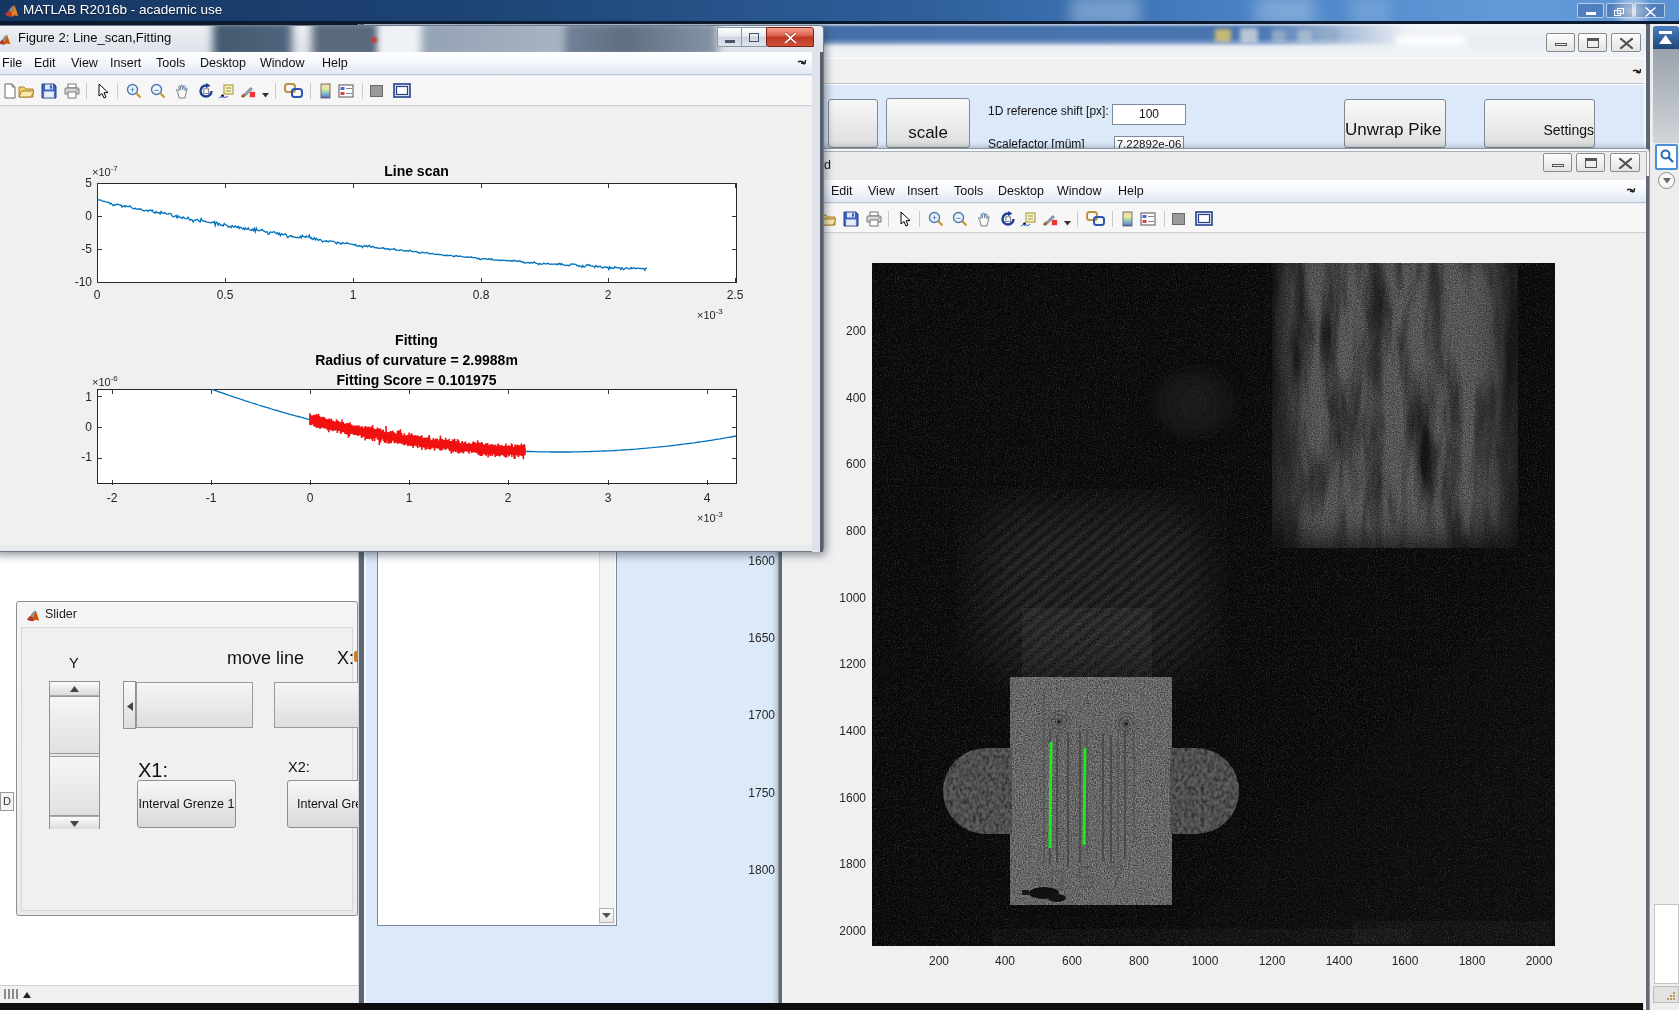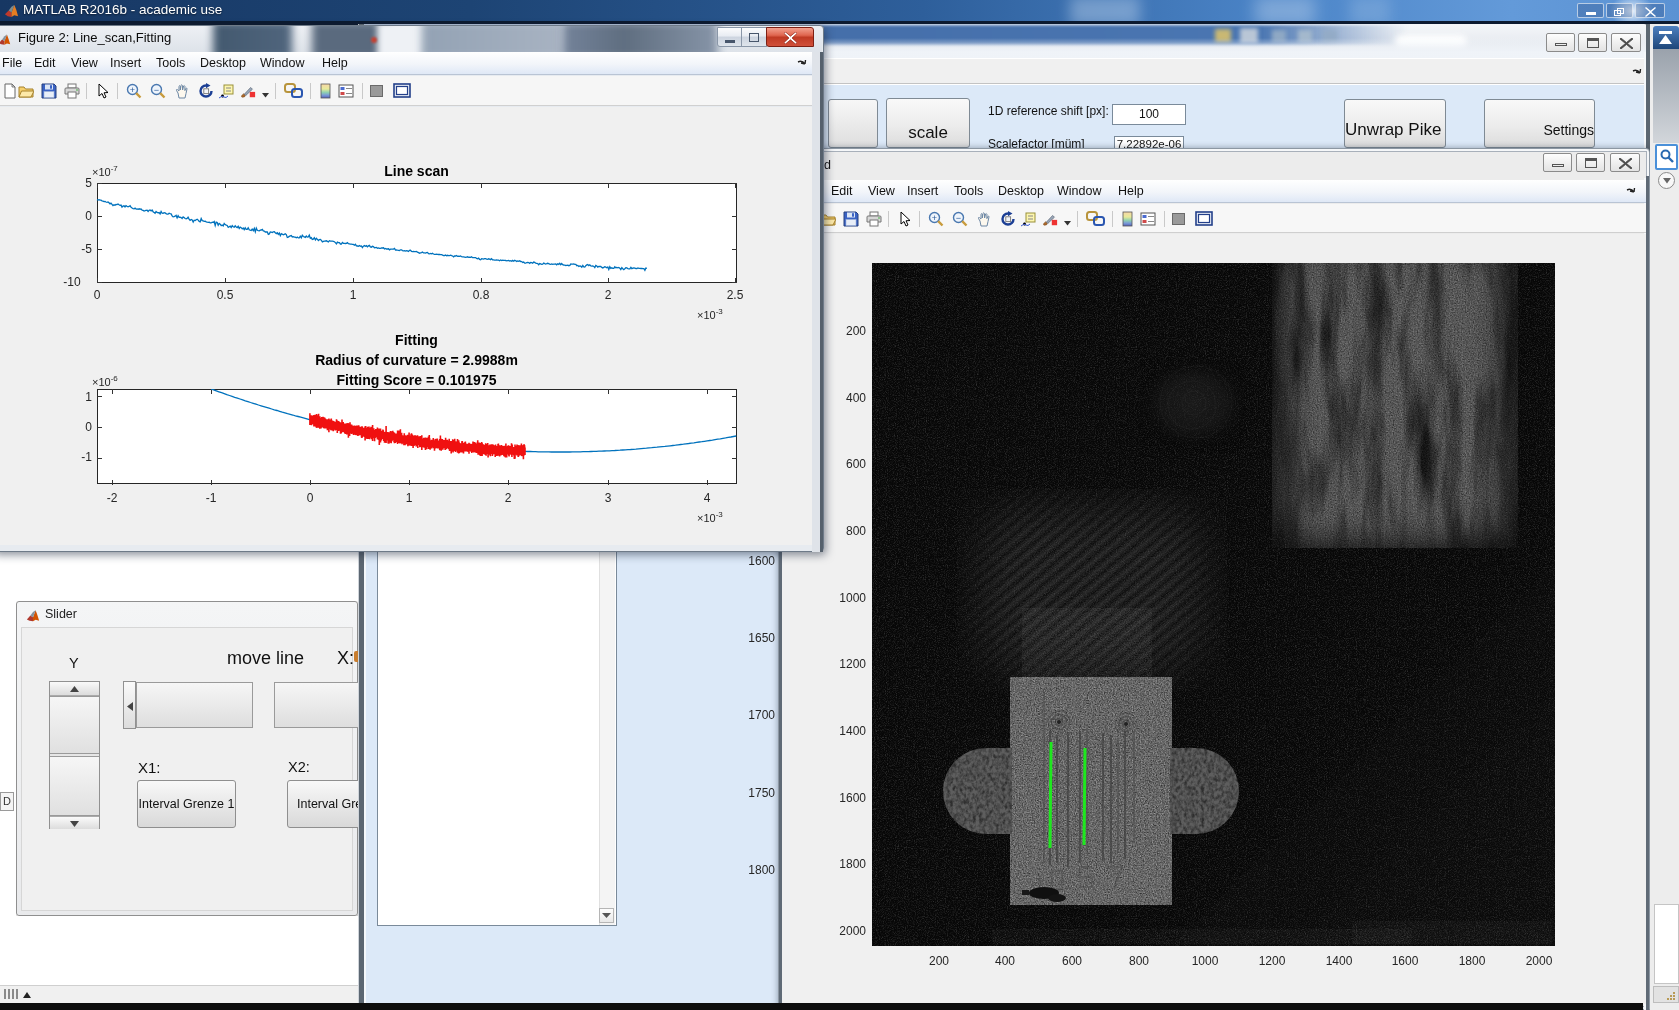--- a/index.html
+++ b/index.html
@@ -436,21 +436,21 @@
  <div class="abs" style="left:107px;top:80px;width:235px;height:48px">
    <div class="abs" style="left:0;top:0;width:13px;height:48px;background:linear-gradient(#fafafa,#dcdcdc);border:1px solid #919191">
         <svg class="abs" style="left:3px;top:20px" width="6" height="9">
           <polygon points="6,0 6,9 0,4.5" fill="#444"></polygon>
         </svg>
       </div>
    <div class="abs" style="left:13px;top:1px;width:117px;height:46px;background:linear-gradient(#f6f6f6,#dedede);border:1px solid #9a9a9a"></div>
    <div class="abs" style="left:130px;top:1px;width:21px;height:46px;background:#f0f0f0"></div>
    <div class="abs" style="left:151px;top:1px;width:95px;height:46px;background:linear-gradient(#f6f6f6,#dedede);border:1px solid #9a9a9a"></div>
  </div>
- <div class="abs" style="left:122px;top:158px;font-size:15px;color:#111">X1:</div>
+ <div class="abs" style="left:122px;top:158px;font-size:20px;color:#111">X1:</div>
  <div class="abs" style="left:272px;top:158px;font-size:14.5px;color:#111">X2:</div>
  <div class="abs" style="left:121px;top:179px;width:99px;height:48px;background:linear-gradient(#f8f8f8,#d9d9d9);border:1px solid #8f8f8f;border-radius:3px;font-size:12.5px;color:#111;text-align:center;line-height:46px">Interval Grenze 1</div>
  <div class="abs" style="left:271px;top:179px;width:99px;height:48px;background:linear-gradient(#f8f8f8,#d9d9d9);border:1px solid #8f8f8f;border-radius:3px;font-size:12.5px;color:#111;text-align:left;line-height:46px;white-space:nowrap;padding-left:9px">Interval Grenze 2</div>
 </div>
 
 <div class="abs" style="left:-8px;top:25px;width:832px;height:527px">
  <div class="abs" style="left:0;top:0;width:100%;height:100%;background:#e7ebf0;border:1px solid #6e7a88;border-radius:0 4px 4px 4px;box-shadow:2px 3px 8px rgba(30,40,60,.5)"></div>
 
  <div class="abs" style="left:2px;top:1px;width:828px;height:27px;border-radius:0 4px 0 0;background:linear-gradient(#edf0f4,#dde2e9);overflow:hidden">
    <div class="abs" style="left:219px;top:-5px;width:79px;height:38px;background:linear-gradient(90deg,#43596f,#50657d);filter:blur(4px)"></div>
@@ -613,21 +613,21 @@
 <div class="tick" style="left:732px;top:183px;width:5px;height:1px"></div>
 <div class="axlbl" style="left:52px;top:176px;width:40px;text-align:right">5</div>
 <div class="tick" style="left:97px;top:216px;width:5px;height:1px"></div>
 <div class="tick" style="left:732px;top:216px;width:5px;height:1px"></div>
 <div class="axlbl" style="left:52px;top:209px;width:40px;text-align:right">0</div>
 <div class="tick" style="left:97px;top:249px;width:5px;height:1px"></div>
 <div class="tick" style="left:732px;top:249px;width:5px;height:1px"></div>
 <div class="axlbl" style="left:52px;top:242px;width:40px;text-align:right">-5</div>
 <div class="tick" style="left:97px;top:282px;width:5px;height:1px"></div>
 <div class="tick" style="left:732px;top:282px;width:5px;height:1px"></div>
-<div class="axlbl" style="left:52px;top:275px;width:40px;text-align:center">-10</div>
+<div class="axlbl" style="left:52px;top:275px;width:40px;text-align:right">-10</div>
 <div class="axlbl" style="left:697px;top:307px;width:46px;font-size:11px">×10<sup style="font-size:8px">-3</sup></div>
 <svg class="abs" style="left:0;top:0" width="812" height="552" pointer-events="none">
     <polyline points="97.0,199.7 98.0,200.0 99.0,199.6 100.0,200.1 101.0,200.2 102.0,200.8 103.0,201.1 104.0,201.6 105.0,201.4 106.0,202.0 107.0,202.3 108.0,201.9 109.0,202.8 110.0,203.8 111.0,203.1 112.0,204.3 113.0,205.6 114.0,204.8 115.0,205.3 116.0,204.5 117.0,204.6 118.0,204.0 119.0,204.8 120.0,205.3 121.0,205.1 122.0,207.1 123.0,206.0 124.0,205.8 125.0,206.9 126.0,205.6 127.0,206.3 128.0,206.8 129.1,206.5 130.1,205.7 131.1,207.3 132.1,208.0 133.1,208.6 134.1,208.8 135.1,208.1 136.1,209.1 137.1,208.9 138.1,209.3 139.1,208.8 140.1,209.2 141.1,208.9 142.1,210.1 143.1,210.4 144.1,211.0 145.1,210.7 146.1,210.3 147.1,210.1 148.1,211.4 149.1,210.3 150.1,210.0 151.1,210.9 152.1,210.0 153.1,211.7 154.1,212.4 155.1,213.2 156.1,211.5 157.1,212.4 158.1,212.9 159.1,212.6 160.1,214.0 161.1,211.4 162.1,213.1 163.1,213.3 164.1,212.7 165.1,212.9 166.1,213.6 167.1,214.2 168.1,214.2 169.1,213.2 170.1,213.6 171.1,213.8 172.1,215.9 173.1,216.8 174.1,216.7 175.1,216.2 176.1,215.4 177.1,217.9 178.1,215.7 179.1,217.3 180.1,217.1 181.1,217.6 182.1,218.5 183.1,217.0 184.1,217.6 185.1,218.5 186.1,218.8 187.1,218.4 188.1,217.1 189.1,219.1 190.1,220.4 191.2,219.5 192.2,219.9 193.2,222.0 194.2,220.2 195.2,220.6 196.2,219.7 197.2,219.2 198.2,220.1 199.2,221.4 200.2,221.8 201.2,218.5 202.2,220.6 203.2,220.8 204.2,221.3 205.2,221.2 206.2,221.8 207.2,222.2 208.2,222.4 209.2,222.2 210.2,222.8 211.2,222.9 212.2,222.1 213.2,222.4 214.2,221.5 215.2,225.5 216.2,222.1 217.2,222.5 218.2,225.2 219.2,223.5 220.2,224.2 221.2,225.6 222.2,225.0 223.2,225.9 224.2,223.5 225.2,224.6 226.2,225.2 227.2,225.5 228.2,227.4 229.2,226.7 230.2,226.1 231.2,227.5 232.2,225.7 233.2,226.8 234.2,227.2 235.2,225.8 236.2,227.0 237.2,227.6 238.2,226.3 239.2,228.5 240.2,227.1 241.2,227.7 242.2,228.9 243.2,228.0 244.2,229.6 245.2,227.8 246.2,229.3 247.2,229.4 248.2,227.8 249.2,229.8 250.2,230.2 251.2,230.5 252.2,229.1 253.3,230.6 254.3,228.4 255.3,231.8 256.3,228.2 257.3,230.3 258.3,230.6 259.3,230.8 260.3,230.1 261.3,230.0 262.3,229.4 263.3,230.9 264.3,231.0 265.3,232.0 266.3,232.0 267.3,232.0 268.3,234.3 269.3,233.9 270.3,232.0 271.3,232.2 272.3,232.5 273.3,231.8 274.3,231.7 275.3,232.8 276.3,233.6 277.3,232.8 278.3,234.4 279.3,233.1 280.3,235.6 281.3,233.6 282.3,234.2 283.3,234.7 284.3,234.4 285.3,233.8 286.3,234.6 287.3,237.4 288.3,237.1 289.3,236.4 290.3,235.9 291.3,235.5 292.3,236.9 293.3,236.6 294.3,237.1 295.3,237.1 296.3,237.7 297.3,237.1 298.3,237.9 299.3,237.9 300.3,236.2 301.3,237.8 302.3,235.2 303.3,236.5 304.3,236.9 305.3,237.4 306.3,236.0 307.3,237.1 308.3,236.9 309.3,235.1 310.3,238.2 311.3,237.6 312.3,239.4 313.3,239.2 314.3,237.7 315.4,239.9 316.4,238.3 317.4,239.4 318.4,240.5 319.4,239.5 320.4,239.4 321.4,240.4 322.4,241.9 323.4,241.4 324.4,241.1 325.4,241.0 326.4,240.8 327.4,241.4 328.4,242.0 329.4,240.7 330.4,241.2 331.4,241.2 332.4,241.2 333.4,241.3 334.4,241.7 335.4,242.6 336.4,243.8 337.4,242.1 338.4,242.6 339.4,242.7 340.4,244.0 341.4,244.0 342.4,242.5 343.4,243.3 344.4,243.3 345.4,243.5 346.4,243.3 347.4,242.6 348.4,243.7 349.4,243.9 350.4,244.2 351.4,244.2 352.4,244.4 353.4,244.4 354.4,245.2 355.4,244.2 356.4,245.9 357.4,246.0 358.4,246.2 359.4,245.5 360.4,246.2 361.4,245.9 362.4,247.5 363.4,246.2 364.4,245.6 365.4,246.3 366.4,245.6 367.4,246.8 368.4,245.9 369.4,245.4 370.4,246.9 371.4,247.3 372.4,246.3 373.4,246.6 374.4,247.7 375.4,247.6 376.4,247.5 377.5,248.3 378.5,247.9 379.5,248.3 380.5,248.3 381.5,248.0 382.5,248.0 383.5,247.8 384.5,249.0 385.5,248.5 386.5,249.0 387.5,249.0 388.5,248.8 389.5,249.8 390.5,249.1 391.5,249.2 392.5,249.1 393.5,249.1 394.5,248.5 395.5,250.1 396.5,250.0 397.5,250.2 398.5,250.3 399.5,250.5 400.5,249.8 401.5,249.8 402.5,250.6 403.5,250.9 404.5,250.6 405.5,251.0 406.5,250.6 407.5,250.9 408.5,251.5 409.5,250.4 410.5,250.3 411.5,251.5 412.5,251.6 413.5,251.5 414.5,251.7 415.5,251.7 416.5,251.4 417.5,252.2 418.5,252.7 419.5,253.2 420.5,252.9 421.5,252.6 422.5,252.0 423.5,252.9 424.5,252.9 425.5,253.1 426.5,252.6 427.5,252.4 428.5,253.7 429.5,253.8 430.5,253.5 431.5,253.8 432.5,253.3 433.5,254.0 434.5,254.4 435.5,254.3 436.5,254.1 437.5,254.3 438.5,254.5 439.6,254.4 440.6,254.6 441.6,254.7 442.6,255.1 443.6,255.6 444.6,255.5 445.6,255.0 446.6,255.8 447.6,255.3 448.6,255.6 449.6,255.6 450.6,255.2 451.6,255.7 452.6,256.0 453.6,256.8 454.6,256.0 455.6,256.0 456.6,255.5 457.6,256.4 458.6,256.2 459.6,256.4 460.6,255.9 461.6,256.7 462.6,256.8 463.6,256.8 464.6,257.1 465.6,257.4 466.6,257.1 467.6,256.8 468.6,257.4 469.6,257.2 470.6,257.4 471.6,256.8 472.6,257.7 473.6,257.7 474.6,257.6 475.6,257.6 476.6,258.4 477.6,258.8 478.6,258.1 479.6,259.5 480.6,259.8 481.6,258.7 482.6,258.9 483.6,259.1 484.6,258.6 485.6,258.7 486.6,259.2 487.6,259.4 488.6,258.8 489.6,259.1 490.6,259.6 491.6,258.7 492.6,259.9 493.6,259.9 494.6,260.1 495.6,260.1 496.6,260.0 497.6,260.1 498.6,260.1 499.6,260.7 500.6,260.0 501.7,260.6 502.7,260.1 503.7,260.4 504.7,260.4 505.7,260.5 506.7,260.8 507.7,260.6 508.7,260.4 509.7,261.0 510.7,260.7 511.7,261.2 512.7,260.4 513.7,261.2 514.7,260.2 515.7,260.8 516.7,261.4 517.7,260.9 518.7,261.3 519.7,260.7 520.7,261.5 521.7,261.6 522.7,262.4 523.7,262.0 524.7,263.2 525.7,263.2 526.7,262.5 527.7,262.3 528.7,262.5 529.7,263.3 530.7,262.5 531.7,262.6 532.7,263.2 533.7,262.0 534.7,262.4 535.7,263.2 536.7,263.4 537.7,263.6 538.7,264.7 539.7,263.6 540.7,263.9 541.7,264.3 542.7,264.1 543.7,263.0 544.7,263.6 545.7,264.0 546.7,263.7 547.7,263.3 548.7,263.6 549.7,264.1 550.7,264.4 551.7,263.9 552.7,264.4 553.7,264.2 554.7,264.2 555.7,263.9 556.7,264.8 557.7,263.8 558.7,264.4 559.7,263.3 560.7,264.7 561.7,263.5 562.7,264.6 563.8,265.1 564.8,265.1 565.8,265.5 566.8,265.3 567.8,265.2 568.8,265.7 569.8,265.4 570.8,264.0 571.8,264.2 572.8,264.1 573.8,264.0 574.8,264.3 575.8,264.4 576.8,265.7 577.8,265.4 578.8,266.5 579.8,266.0 580.8,266.2 581.8,267.2 582.8,265.4 583.8,266.9 584.8,267.1 585.8,265.7 586.8,264.9 587.8,264.6 588.8,265.6 589.8,264.8 590.8,266.0 591.8,266.1 592.8,265.9 593.8,266.4 594.8,267.6 595.8,265.5 596.8,266.0 597.8,267.1 598.8,266.5 599.8,266.5 600.8,266.5 601.8,267.4 602.8,267.9 603.8,267.4 604.8,266.7 605.8,267.1 606.8,267.7 607.8,267.0 608.8,269.5 609.8,266.7 610.8,268.4 611.8,267.8 612.8,268.3 613.8,268.3 614.8,266.8 615.8,267.7 616.8,267.5 617.8,267.8 618.8,267.4 619.8,268.1 620.8,269.5 621.8,267.7 622.8,268.8 623.8,269.6 624.8,268.8 625.9,267.7 626.9,267.9 627.9,268.7 628.9,268.8 629.9,268.9 630.9,267.3 631.9,268.6 632.9,268.2 633.9,267.9 634.9,268.1 635.9,268.6 636.9,268.5 637.9,268.0 638.9,268.4 639.9,268.3 640.9,268.5 641.9,268.3 642.9,268.6 643.9,268.7 644.9,270.3 645.9,268.1 646.9,268.3" fill="none" stroke="#0072bd" stroke-width="1.3"></polyline>
   </svg>
  <div class="abs" style="left:300px;top:332px;width:233px;text-align:center;font-size:14px;font-weight:bold;color:#000">Fitting</div>
  <div class="abs" style="left:150px;top:352px;width:533px;text-align:center;font-size:14px;font-weight:bold;color:#000">Radius of curvature = 2.9988m</div>
  <div class="abs" style="left:150px;top:372px;width:533px;text-align:center;font-size:14px;font-weight:bold;color:#000">Fitting Score = 0.101975</div>
  <div class="abs" style="left:97px;top:389px;width:640px;height:95px;background:#fff;border:1px solid #262626"></div>
  <div class="abs" style="left:92px;top:374px;font-size:11px;color:#262626">×10<sup style="font-size:8px">-6</sup></div>
 <div class="tick" style="left:112px;top:389px;width:1px;height:5px"></div>

